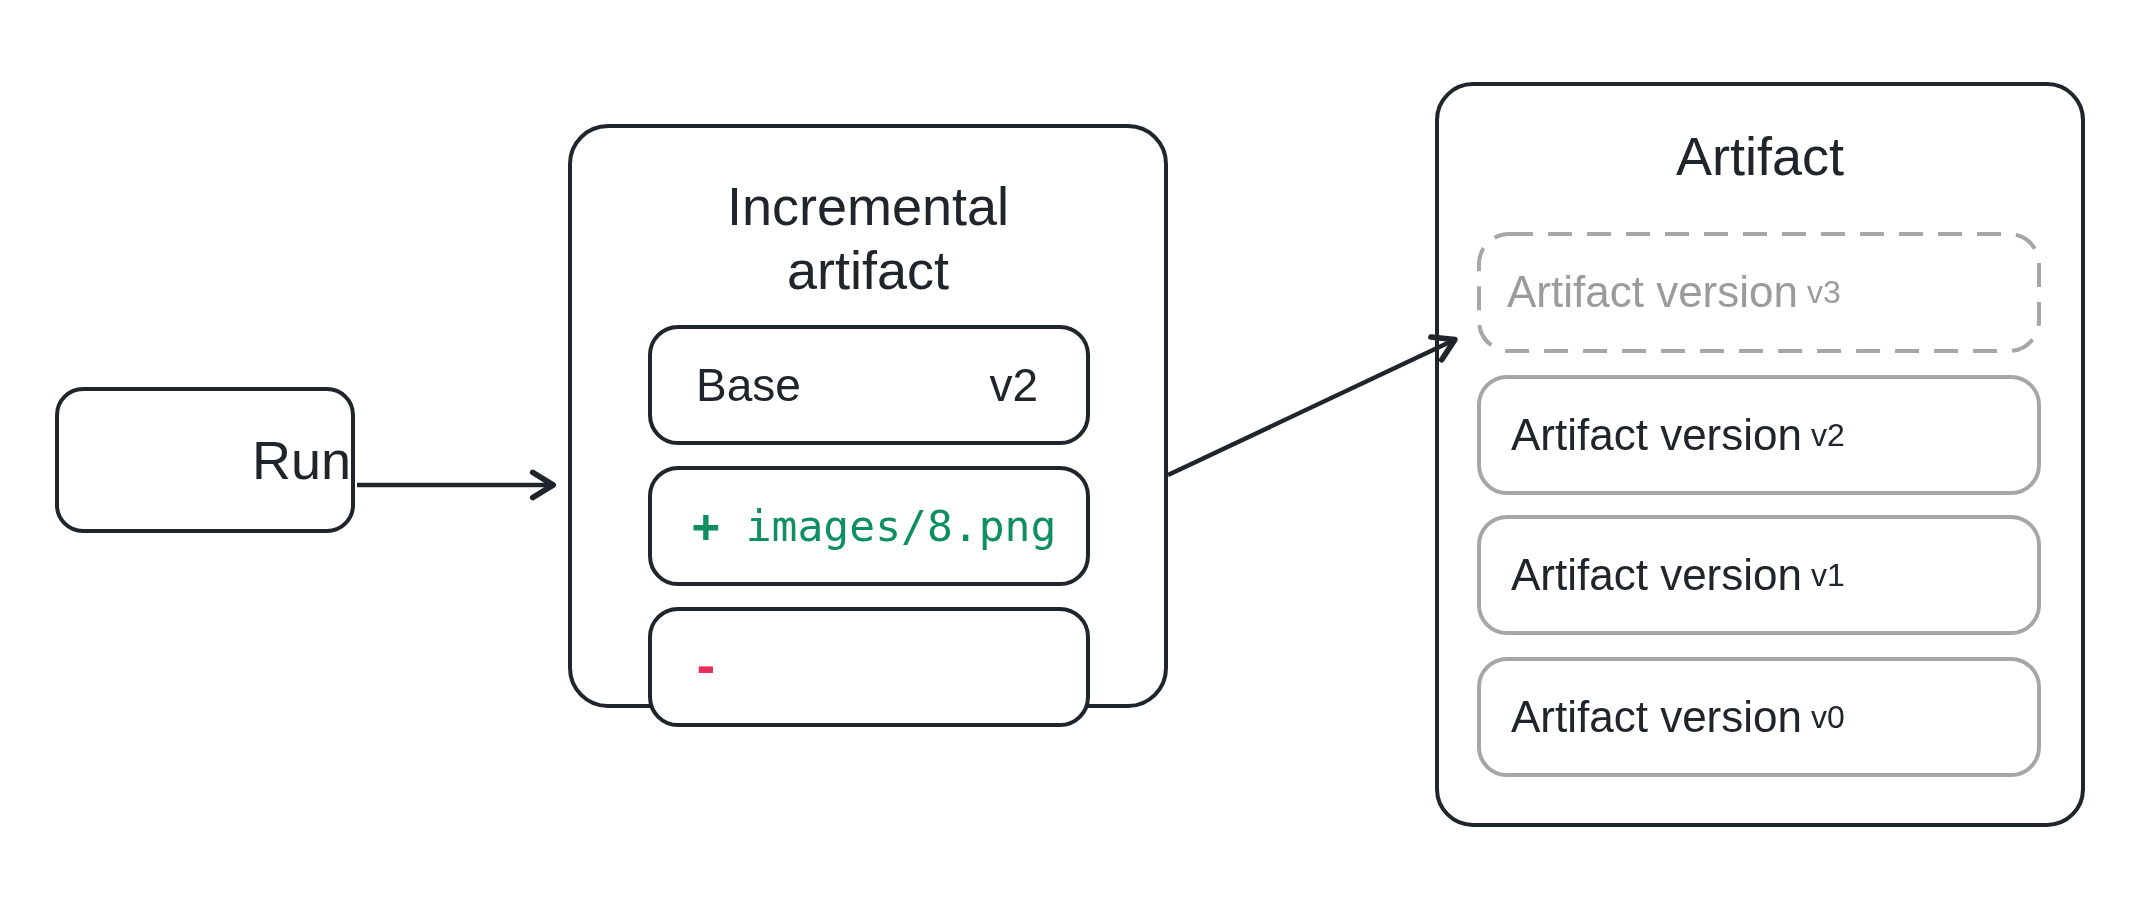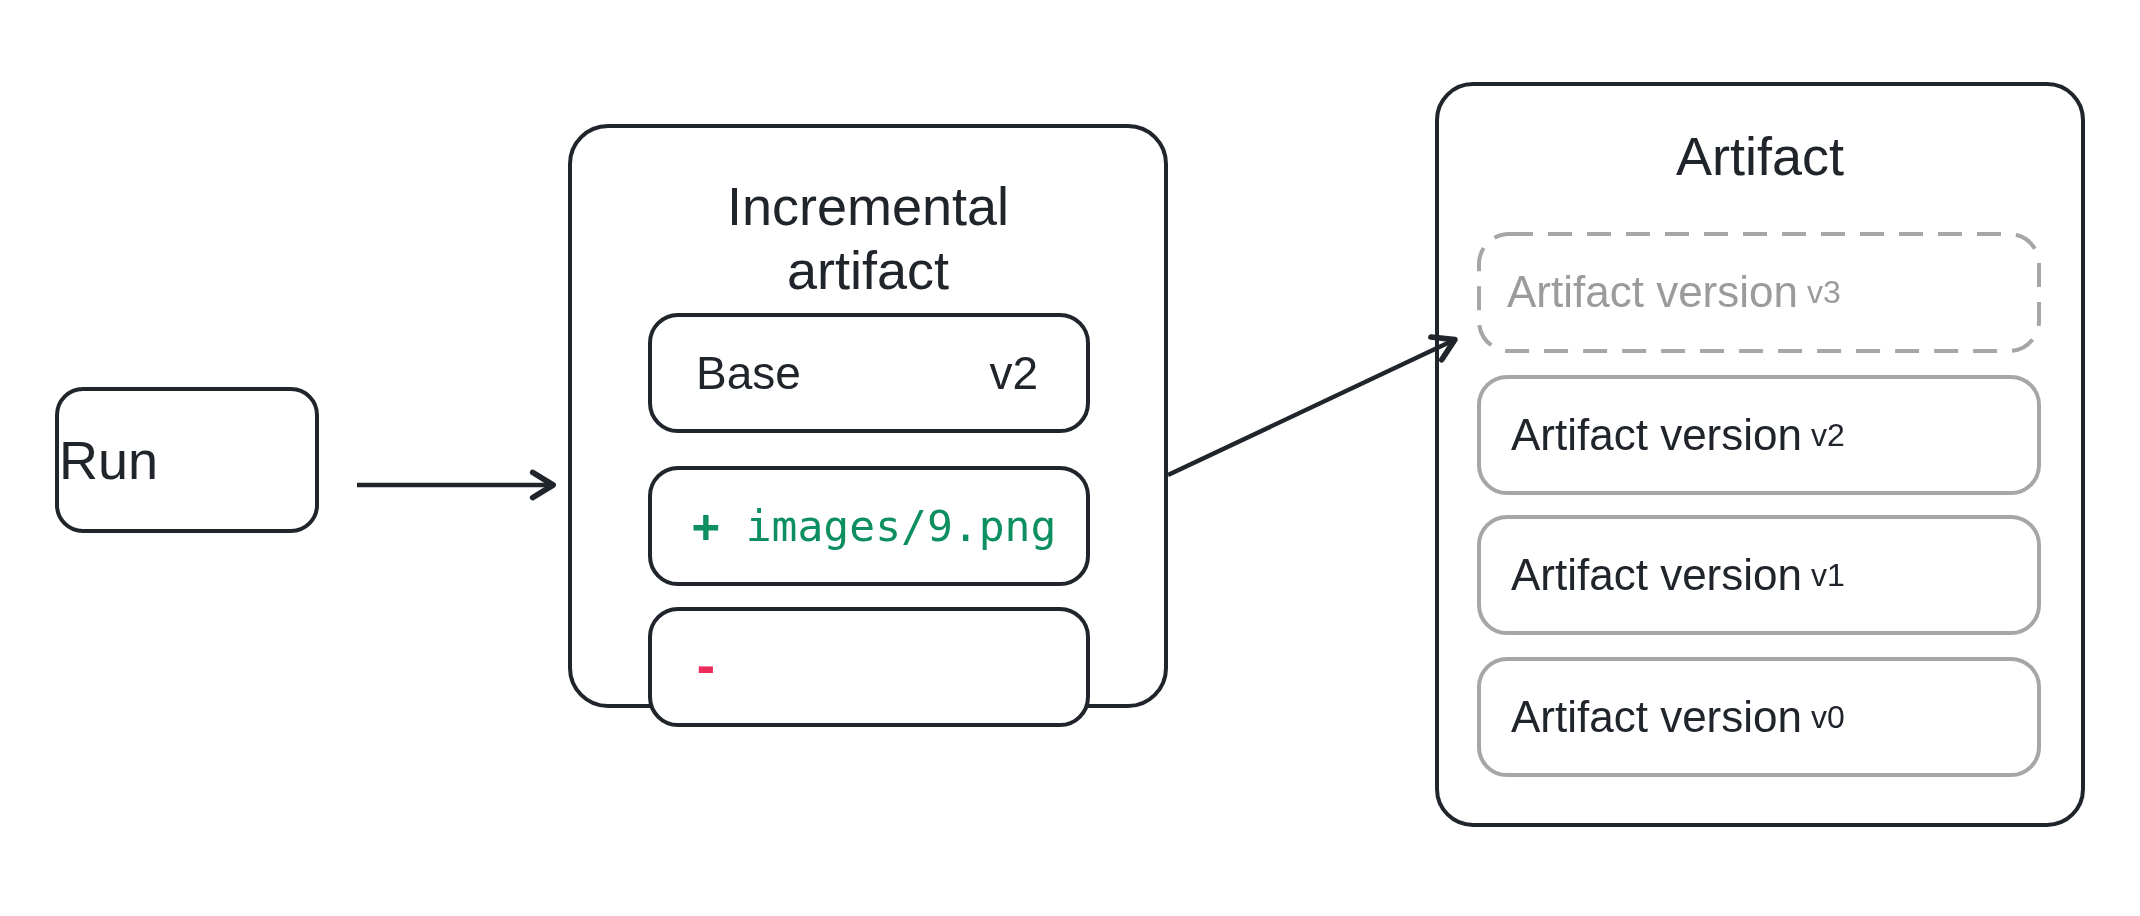--- a/index.html
+++ b/index.html
@@ -3,32 +3,32 @@
 <meta charset="utf-8">
 <style>
   html,body{margin:0;padding:0;background:#ffffff;}
   .canvas{
     position:relative;width:2140px;height:916px;background:#ffffff;
     font-family:"Liberation Sans",sans-serif;color:#20242b;overflow:hidden;
   }
   .node,.bigbox{
     position:absolute;background:#ffffff;border:4px solid #20242b;box-sizing:border-box;
   }
-  #run-node{left:55px;top:387px;width:264px;height:146px;border-radius:28px;
-    display:flex;align-items:center;justify-content:flex-start;font-size:54px;}
+  #run-node{left:55px;top:387px;width:300px;height:146px;border-radius:28px;
+    display:flex;align-items:center;justify-content:flex-end;font-size:54px;}
   #incremental-box{left:568px;top:124px;width:600px;height:584px;border-radius:40px;}
   #artifact-box{left:1435px;top:82px;width:650px;height:745px;border-radius:38px;}
   .box-title{text-align:center;font-size:54px;line-height:64px;}
   #incremental-title{margin-top:46px;}
   #artifact-title{margin-top:40px;line-height:60px;}
   .pill{
     position:absolute;background:#ffffff;border:4px solid #20242b;border-radius:30px;
     box-sizing:border-box;width:442px;height:120px;left:76px;
   }
-  #pill-base{top:185px;}
+  #pill-base{top:197px;}
   #pill-add{top:338px;}
   #pill-remove{top:479px;}
   .pill-label{position:absolute;left:44px;top:50%;transform:translateY(-50%);font-size:46px;}
   .pill-version{position:absolute;right:48px;top:50%;transform:translateY(-50%);font-size:46px;}
   .mono-row{
     position:absolute;left:40px;top:50%;transform:translateY(-50%);
     font-family:"DejaVu Sans Mono",monospace;font-size:43px;display:flex;align-items:center;white-space:pre;
   }
   .sign{font-weight:bold;font-size:46px;margin-right:26px;}
   .added{color:#0e8f60;}
@@ -61,21 +61,21 @@
     </div>
 
     <div id="pill-base" class="pill">
       <span class="pill-label">Base</span>
       <span class="pill-version">v2</span>
     </div>
 
     <div id="pill-add" class="pill">
       <span class="mono-row added">
         <span class="sign">+</span>
-        <span>images/9.png</span>
+        <span>images/8.png</span>
       </span>
     </div>
 
     <div id="pill-remove" class="pill">
       <span class="mono-row removed">
         <span class="sign">-</span>
       </span>
     </div>
   </div>
 

